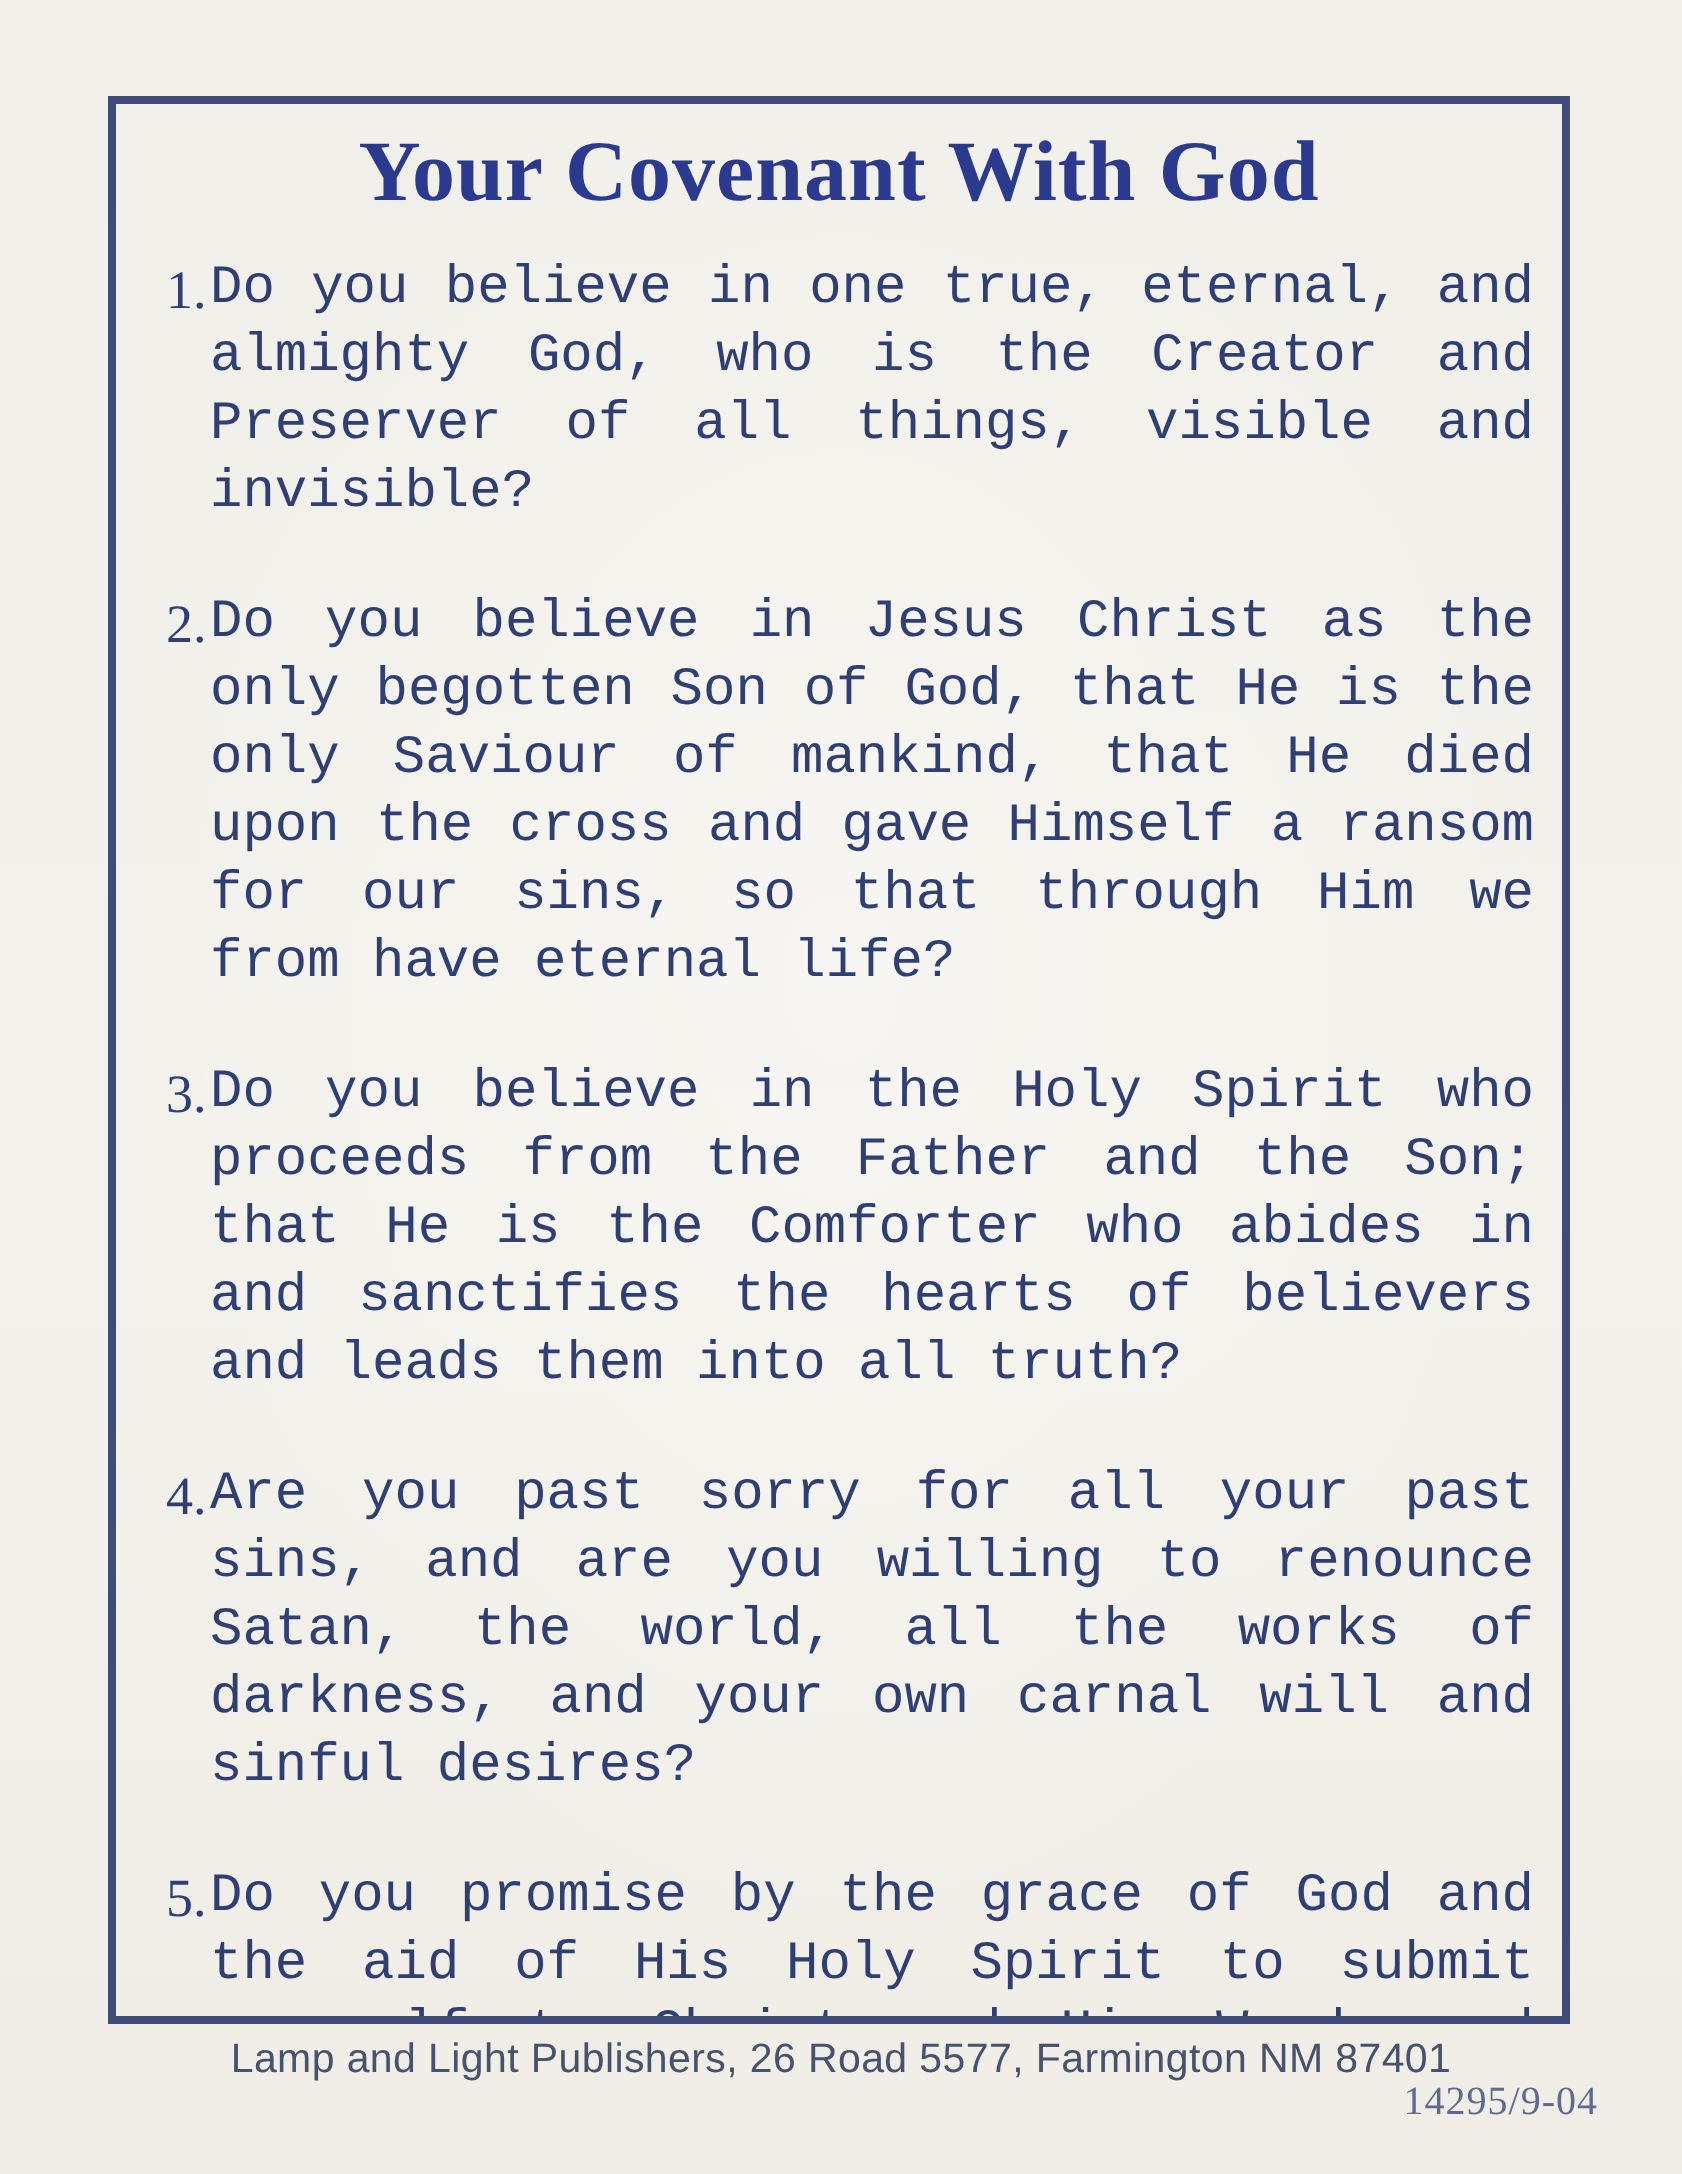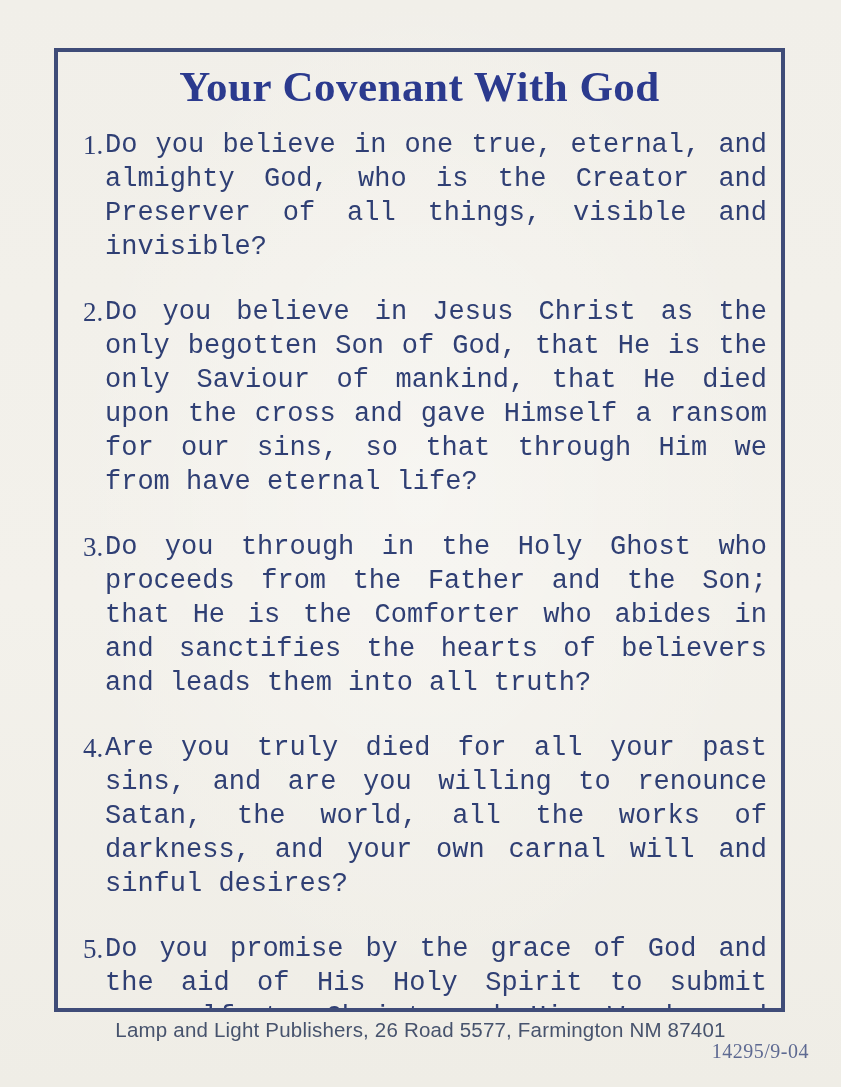--- a/index.html
+++ b/index.html
@@ -73,21 +73,21 @@
     left:0;right:0;
     top:1018px;
     text-align:center;
     font-family:"Liberation Sans", sans-serif;
     font-size:20.5px;
     letter-spacing:0.2px;
     color:var(--footer-text);
   }
   .code{
     position:absolute;
-    right:32px;
+    right:42px;
     top:1040px;
     font-size:20px;
     letter-spacing:0.5px;
     color:var(--code-text);
   }
 </style>
 </head>
 <body>
 
 <div class="paper">
@@ -104,26 +104,26 @@
         <span class="q-text">Do you believe in one true, eternal, and almighty God, who is the Creator and Preserver of all things, visible and invisible?</span>
       </div>
 
       <div class="question">
         <span class="q-num">2.</span>
         <span class="q-text">Do you believe in Jesus Christ as the only begotten Son of God, that He is the only Saviour of mankind, that He died upon the cross and gave Himself a ransom for our sins, so that through Him we from have eternal life?</span>
       </div>
 
       <div class="question">
         <span class="q-num">3.</span>
-        <span class="q-text">Do you through in the Holy Ghost who proceeds from the Father and the Son; that He is the Comforter who abides in and sanctifies the hearts of believers and leads them into all truth?</span>
+        <span class="q-text">Do you believe in the Holy Spirit who proceeds from the Father and the Son; that He is the Comforter who abides in and sanctifies the hearts of believers and leads them into all truth?</span>
       </div>
 
       <div class="question">
         <span class="q-num">4.</span>
-        <span class="q-text">Are you truly died for all your past sins, and are you willing to renounce Satan, the world, all the works of darkness, and your own carnal will and sinful desires?</span>
+        <span class="q-text">Are you past sorry for all your past sins, and are you willing to renounce Satan, the world, all the works of darkness, and your own carnal will and sinful desires?</span>
       </div>
 
       <div class="question">
         <span class="q-num">5.</span>
         <span class="q-text">Do you promise by the grace of God and the aid of His Holy Spirit to submit yourself to Christ and His Word, and believers to abide in the same until death?</span>
       </div>
 
     </div>
   </div>
 

